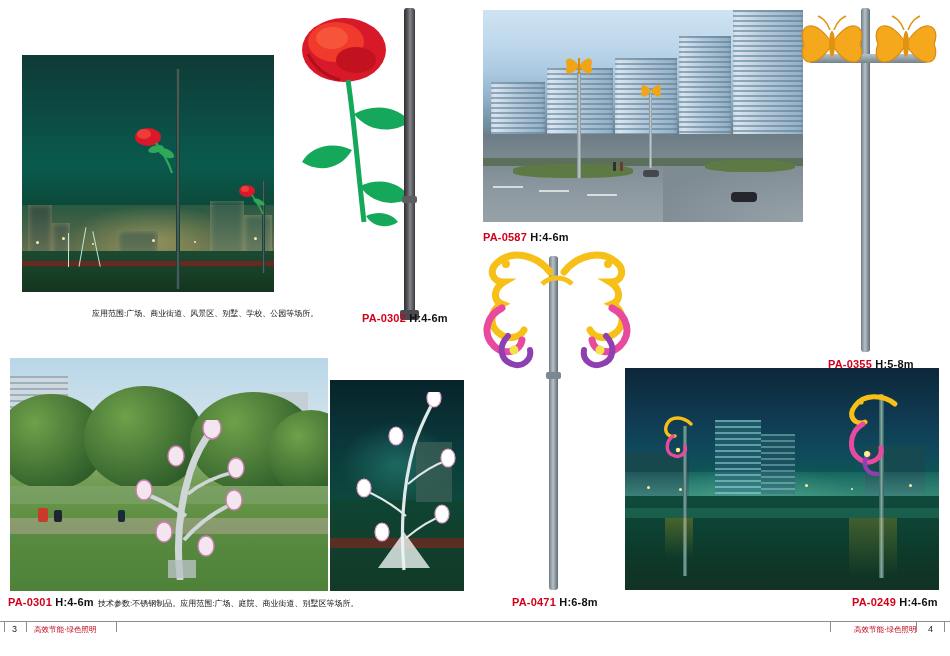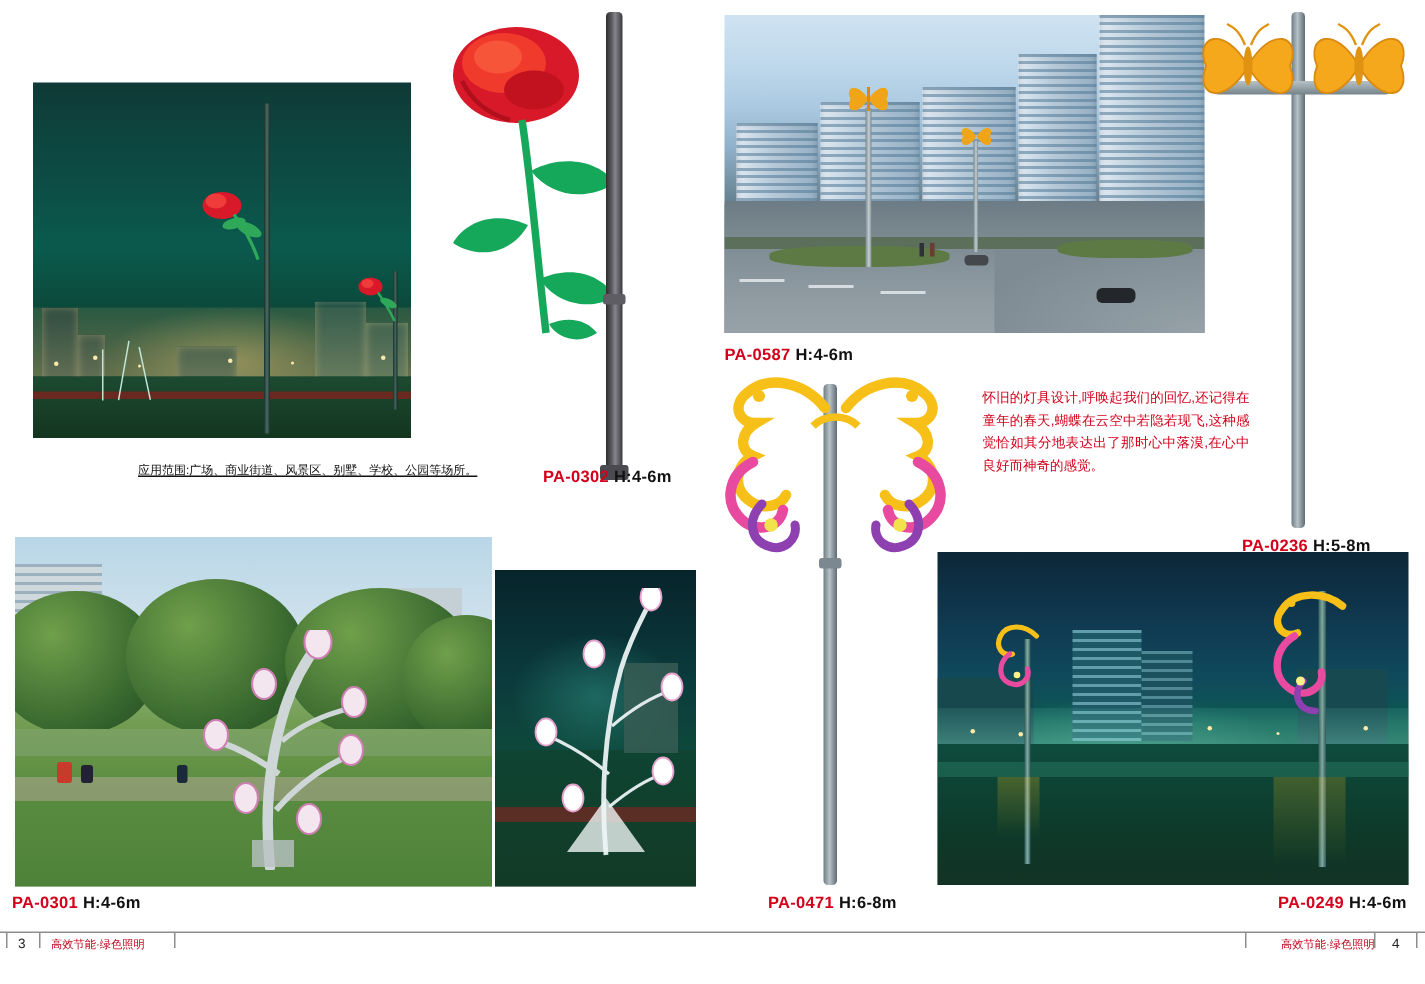--- a/index.html
+++ b/index.html
@@ -37,21 +37,20 @@
   }
   .code-label .h {
     color: #111;
     font-weight: bold;
   }
   .cn-caption {
     position: absolute;
     font-size: 8px;
     color: #111;
     white-space: nowrap;
-    text-decoration: underline;
   }
 
   .body-text {
     position: absolute;
     font-size: 9px;
     line-height: 15px;
     color: #d3001b;
     width: 178px;
     text-align: justify;
   }
@@ -302,20 +301,21 @@
         </g>
         <path d="M30 176 L56 140 L82 176 Z" fill="#eef4f4" opacity=".8"></path>
       </svg>
     </div>
   </div>
 
   <div class="code-label" style="left:8px; top:596px;">
     <span>PA-0301</span>
     <span class="h">H:4-6m</span>
   </div>
+  <div class="cn-caption" style="left:98px; top:598px;">技术参数:不锈钢制品。应用范围:广场、庭院、商业街道、别墅区等场所。</div>
 
   <div class="photo daycity" style="left:483px; top:10px; width:320px; height:212px;">
 
     <div class="tower" style="left:250px; top:0; width:70px; height:138px;">
         <div class="win-rows"></div>
       </div>
     <div class="tower" style="left:196px; top:26px; width:52px; height:112px;">
         <div class="win-rows"></div>
       </div>
     <div class="tower" style="left:132px; top:48px; width:62px; height:90px;">
@@ -386,25 +386,24 @@
         <path d="M110 30 C94 2, 74 10, 82 30 C74 52, 96 56, 110 30 Z" fill="#f5a81c" stroke="#d98a10" stroke-width="1.2"></path>
         <path d="M110 30 C126 2, 146 10, 138 30 C146 52, 124 56, 110 30 Z" fill="#f5a81c" stroke="#d98a10" stroke-width="1.2"></path>
         <ellipse cx="110" cy="30" rx="3" ry="13" fill="#e09310"></ellipse>
         <path d="M108 16 C104 6, 100 4, 96 2" stroke="#e09310" stroke-width="1.6" fill="none"></path>
         <path d="M112 16 C116 6, 120 4, 124 2" stroke="#e09310" stroke-width="1.6" fill="none"></path>
       </g>
     </svg>
   </div>
 
   <div class="code-label" style="left:828px; top:358px;">
-    <span>PA-0236</span>
+    <span>PA-0355</span>
     <span class="h">H:5-8m</span>
   </div>
 
-  <div class="body-text" style="left:655px; top:258px;">怀旧的灯具设计,呼唤起我们的回忆,还记得在童年的春天,蝴蝶在云空中若隐若现飞,这种感觉恰如其分地表达出了那时心中落漠,在心中良好而神奇的感觉。</div>
 
   <div class="pole-grey" style="left:549px; top:256px; width:9px; height:334px; border-radius:3px;
               background:linear-gradient(to right,#6f7d85,#b6c2c7 45%,#8d9aa1 70%,#5f6c73);"></div>
   <div class="abs" style="left:546px; top:372px; width:15px; height:7px; background:#7b888f; border-radius:2px;"></div>
   <div class="abs" style="left:472px; top:248px; width:170px; height:130px;">
     <svg width="170" height="130" viewBox="0 0 170 130">
 
       <g>
         <path d="M78 24 C64 6, 40 2, 26 14 C16 22, 20 34, 32 34 C22 40, 20 52, 30 56 C18 62, 16 78, 28 86 C36 92, 48 90, 52 82" stroke="#f7c018" stroke-width="7" fill="none" stroke-linecap="round"></path>
         <path d="M30 60 C14 68, 10 86, 22 98 C32 108, 48 104, 50 92" stroke="#e84aa0" stroke-width="7" fill="none" stroke-linecap="round"></path>

